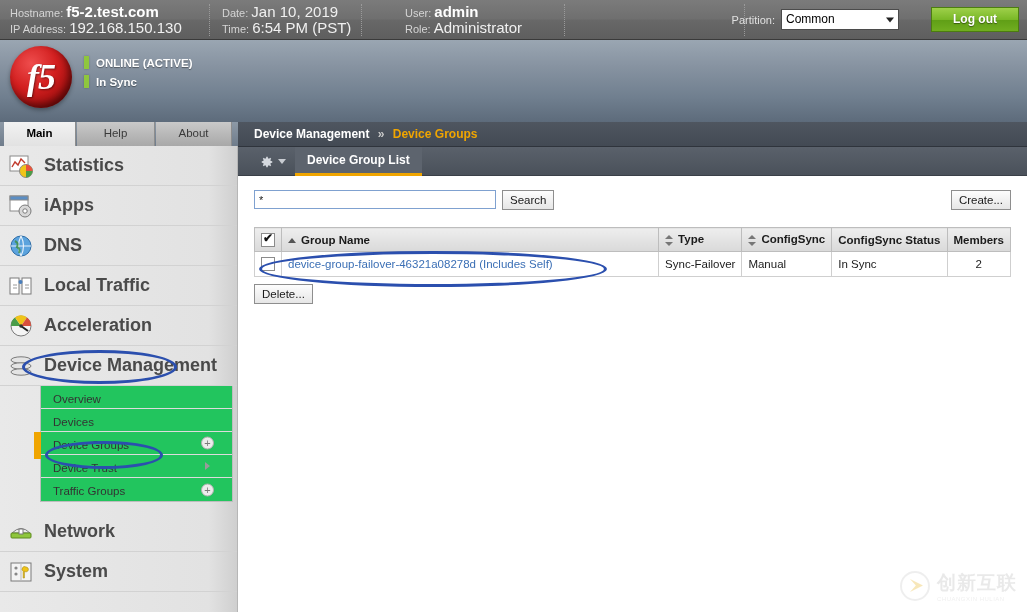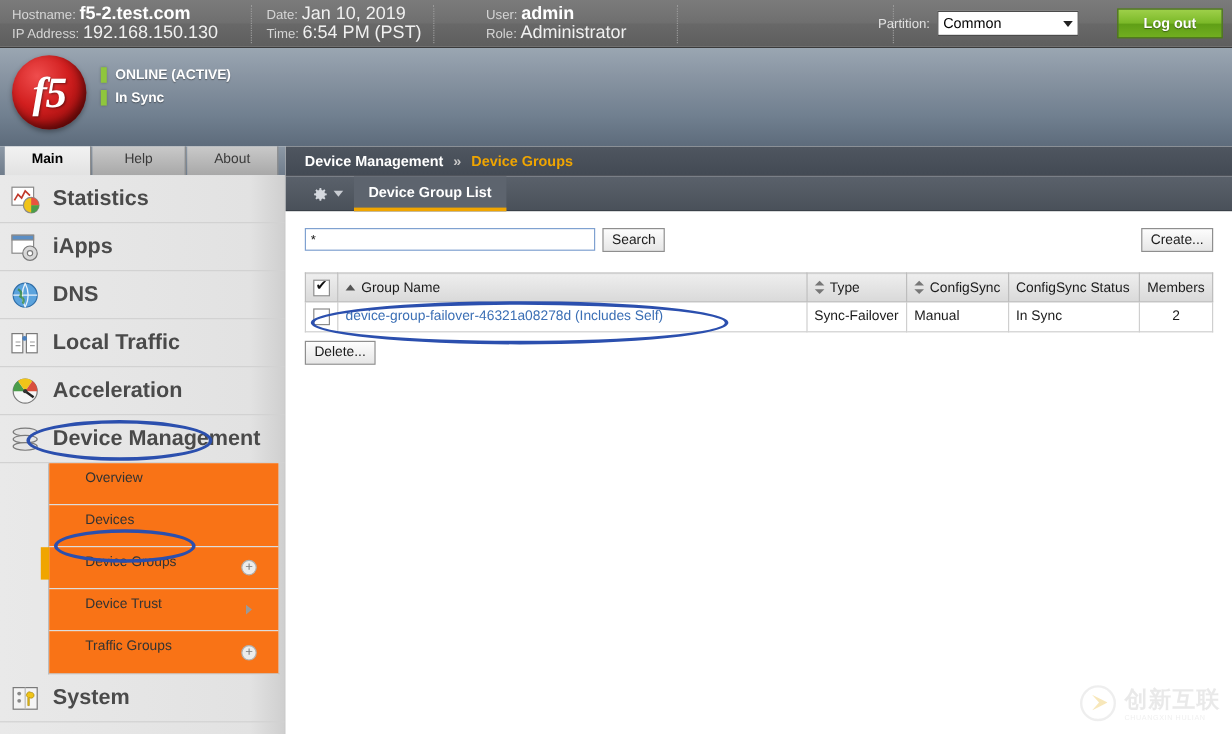--- a/index.html
+++ b/index.html
@@ -121,23 +121,23 @@
     flex: 0 0 26px; position: relative;
   }
   .nav-label { font-size: 18px; color: #4a4a4a; font-weight: bold; }
 
   
   .submenu {
     margin: 0 4px 0 40px; background: #ffffff;
     border: 1px solid #bdbdbd; border-top: none;
   }
   .sub-item {
-    position: relative; height: 35px; line-height: 27px;
-    padding-left: 30px; font-size: 11.5px; color: #333;
-    border-bottom: 1px solid #dcdcdc; background: #f97316;
+    position: relative; height: 23px; line-height: 27px;
+    padding-left: 12px; font-size: 11.5px; color: #333;
+    border-bottom: 1px solid #dcdcdc; background: #22c55e;
     cursor: pointer;
   }
   .sub-item:last-child { border-bottom: none; }
   .sub-item.sel::before {
     content: ""; position: absolute; left: -7px; top: 0;
     width: 7px; height: 27px; background: #f0a500;
   }
   .sub-plus {
     position: absolute; right: 18px; top: 50%; transform: translateY(-50%);
     width: 13px; height: 13px; border-radius: 50%;
@@ -200,21 +200,21 @@
     height: 20px; line-height: 18px; padding: 0 7px; cursor: pointer;
   }
   .search-btn { position: absolute; left: 248px; top: 0; }
   .create-btn { position: absolute; right: 0; top: 0; }
 
   .table-wrap { margin: 7px 16px 0 16px; }
   table.grid { width: 100%; border-collapse: collapse; }
   table.grid th {
     background: linear-gradient(to bottom, #eeeeee, #d9d9d9);
     border: 1px solid #bdbdbd; border-left: none;
-    height: 24px; font-size: 11.5px; font-weight: normal; color: #1b1b1b;
+    height: 24px; font-size: 11.5px; font-weight: bold; color: #1b1b1b;
     text-align: left; padding: 0 6px; white-space: nowrap;
   }
   table.grid th:first-child { border-left: 1px solid #bdbdbd; }
   table.grid td {
     border: 1px solid #cfcfcf; border-top: none; border-left: none;
     height: 25px; font-size: 11.5px; color: #1b1b1b;
     padding: 0 6px; background: #ffffff; white-space: nowrap;
   }
   table.grid td:first-child { border-left: 1px solid #cfcfcf; }
   .hdr-check, .row-check {
@@ -437,20 +437,30 @@
       <div class="sub-item">
         <span>Device Trust</span>
         <span class="sub-arrow"></span>
       </div>
       <div class="sub-item">
         <span>Traffic Groups</span>
         <span class="sub-plus">+</span>
       </div>
     </div>
 
+    <div class="nav-item" style="margin-top:10px;">
+      <span class="nav-icon">
+        <svg width="26" height="26" viewBox="0 0 26 26">
+          <path d="M4 14 Q13 5 22 14 Z" fill="#ececec" stroke="#7a7a7a"></path>
+          <rect x="3" y="14" width="20" height="5" rx="1" fill="#8fc63d" stroke="#5d8a1e"></rect>
+          <rect x="11" y="10" width="4" height="5" fill="#fff" stroke="#7a7a7a"></rect>
+        </svg>
+      </span>
+      <span class="nav-label">Network</span>
+    </div>
 
     <div class="nav-item">
       <span class="nav-icon">
         <svg width="26" height="26" viewBox="0 0 26 26">
           <rect x="3" y="4" width="20" height="18" fill="#f4f4f4" stroke="#7a7a7a"></rect>
           <line x1="13" y1="4" x2="13" y2="22" stroke="#bbb"></line>
           <circle cx="8" cy="9" r="1.6" fill="#888"></circle>
           <circle cx="8" cy="15" r="1.6" fill="#888"></circle>
           <path d="M18 8 a2.4 2.4 0 1 1 -1.6 4.2 L16.4 19 h-1.2 l0 -6.8 A2.4 2.4 0 0 1 18 8 z" fill="#f0c419" stroke="#a88a10" stroke-width=".6"></path>
         </svg>

